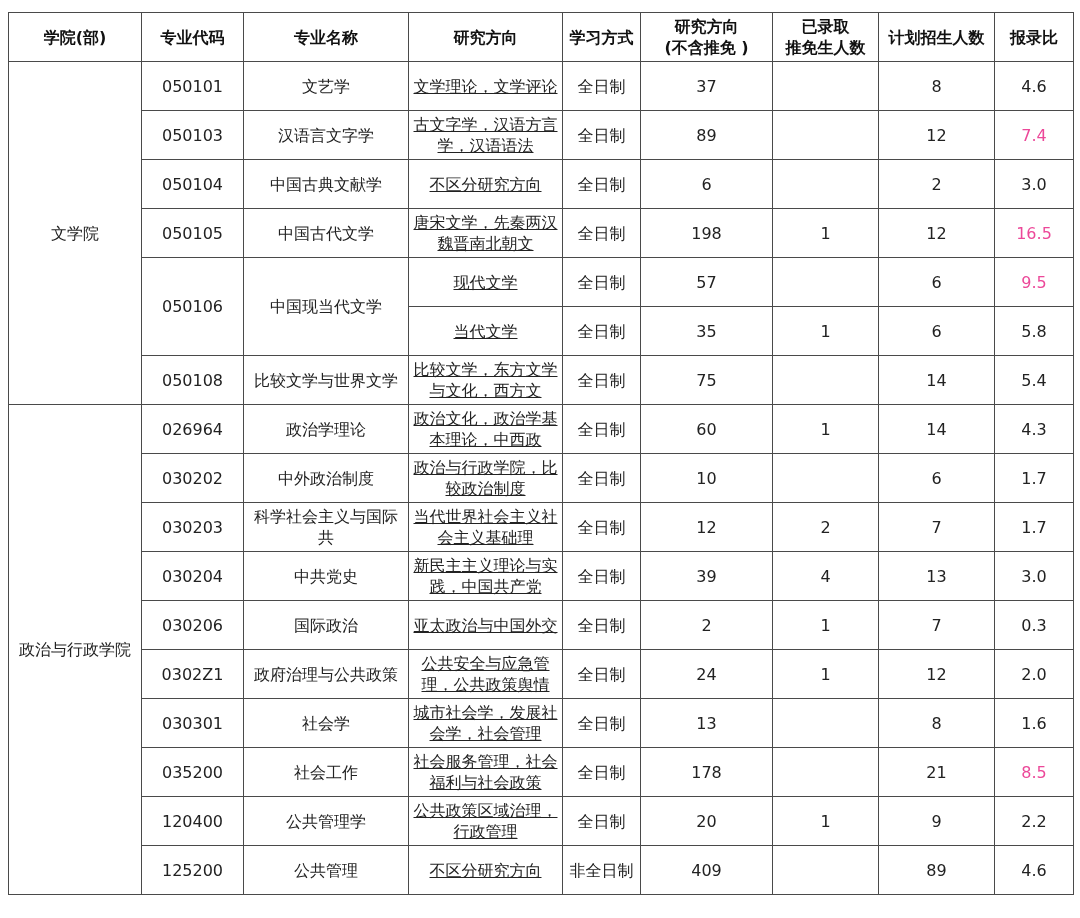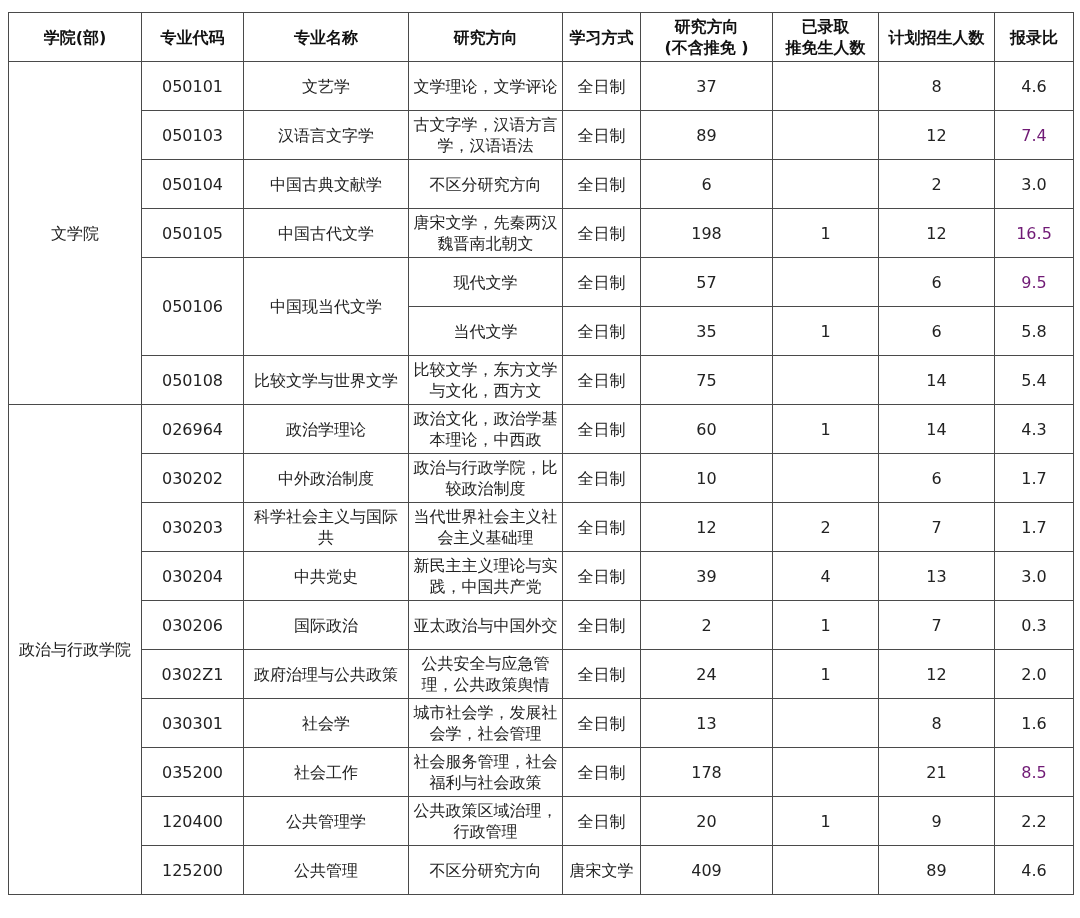--- a/index.html
+++ b/index.html
@@ -11,23 +11,23 @@
       width: 1065px;
     }
     table.admit td, table.admit th {
       border: 1.5px solid #4a4a4a;
       text-align: center; vertical-align: middle;
       padding: 0 3px; font-size: 16px; line-height: 21px;
       overflow: hidden;
     }
     table.admit th { font-weight: bold; font-size: 16px; height: 48px; color: #111; }
     table.admit td { height: 48px; }
-    td.dir { font-size: 16px; padding: 0 2px; word-break: break-all; }
+    td.dir { font-size: 16px; padding: 0 2px; word-break: break-all; text-decoration: underline; }
     td.name { word-break: break-all; }
-    .red { color: #701a75; }
+    .red { color: #ec4899; }
   </style>
 </head>
 <body>
 
 <table class="admit">
   <colgroup>
     <col style="width:133px">
     <col style="width:102px">
     <col style="width:165px">
     <col style="width:154px">
@@ -214,20 +214,20 @@
         <td>全日制</td>
         <td>20</td>
         <td>1</td>
         <td>9</td>
         <td>2.2</td>
       </tr>
       <tr>
         <td>125200</td>
         <td class="name">公共管理</td>
         <td class="dir">不区分研究方向</td>
-        <td>唐宋文学</td>
+        <td>非全日制</td>
         <td>409</td>
         <td></td>
         <td>89</td>
         <td>4.6</td>
       </tr>
     </tbody>
 </table>
 
 </body></html>

